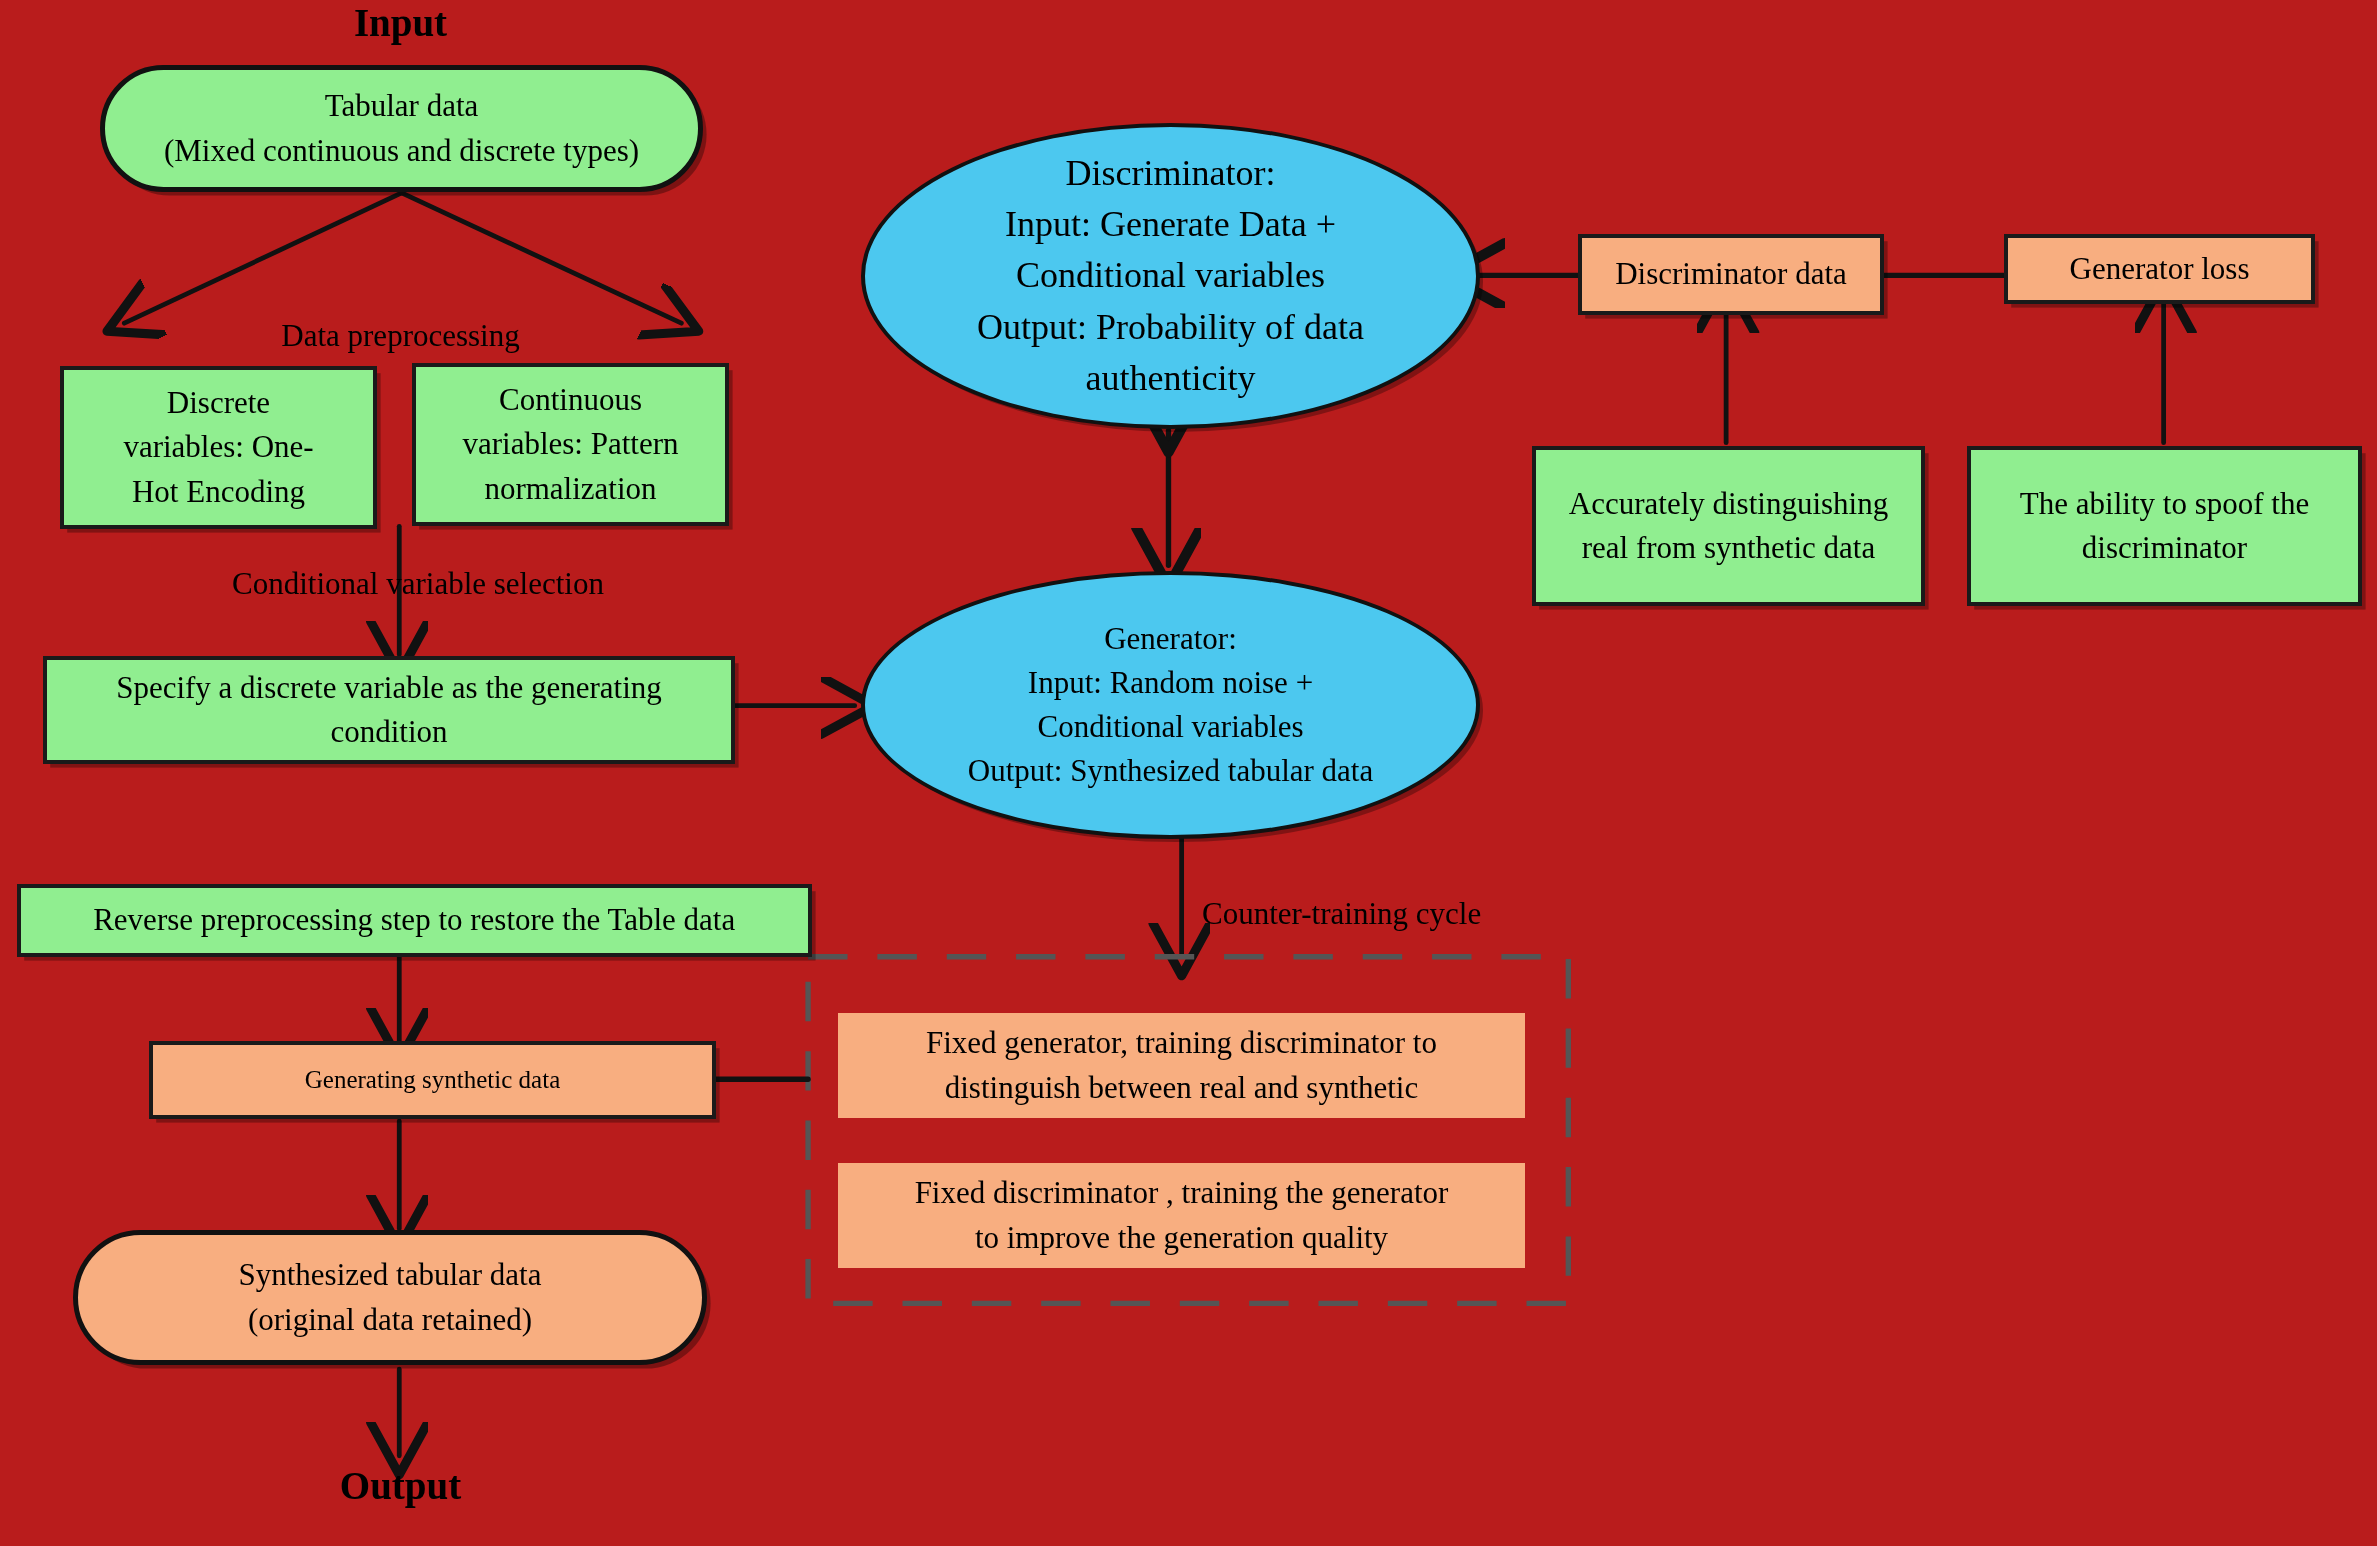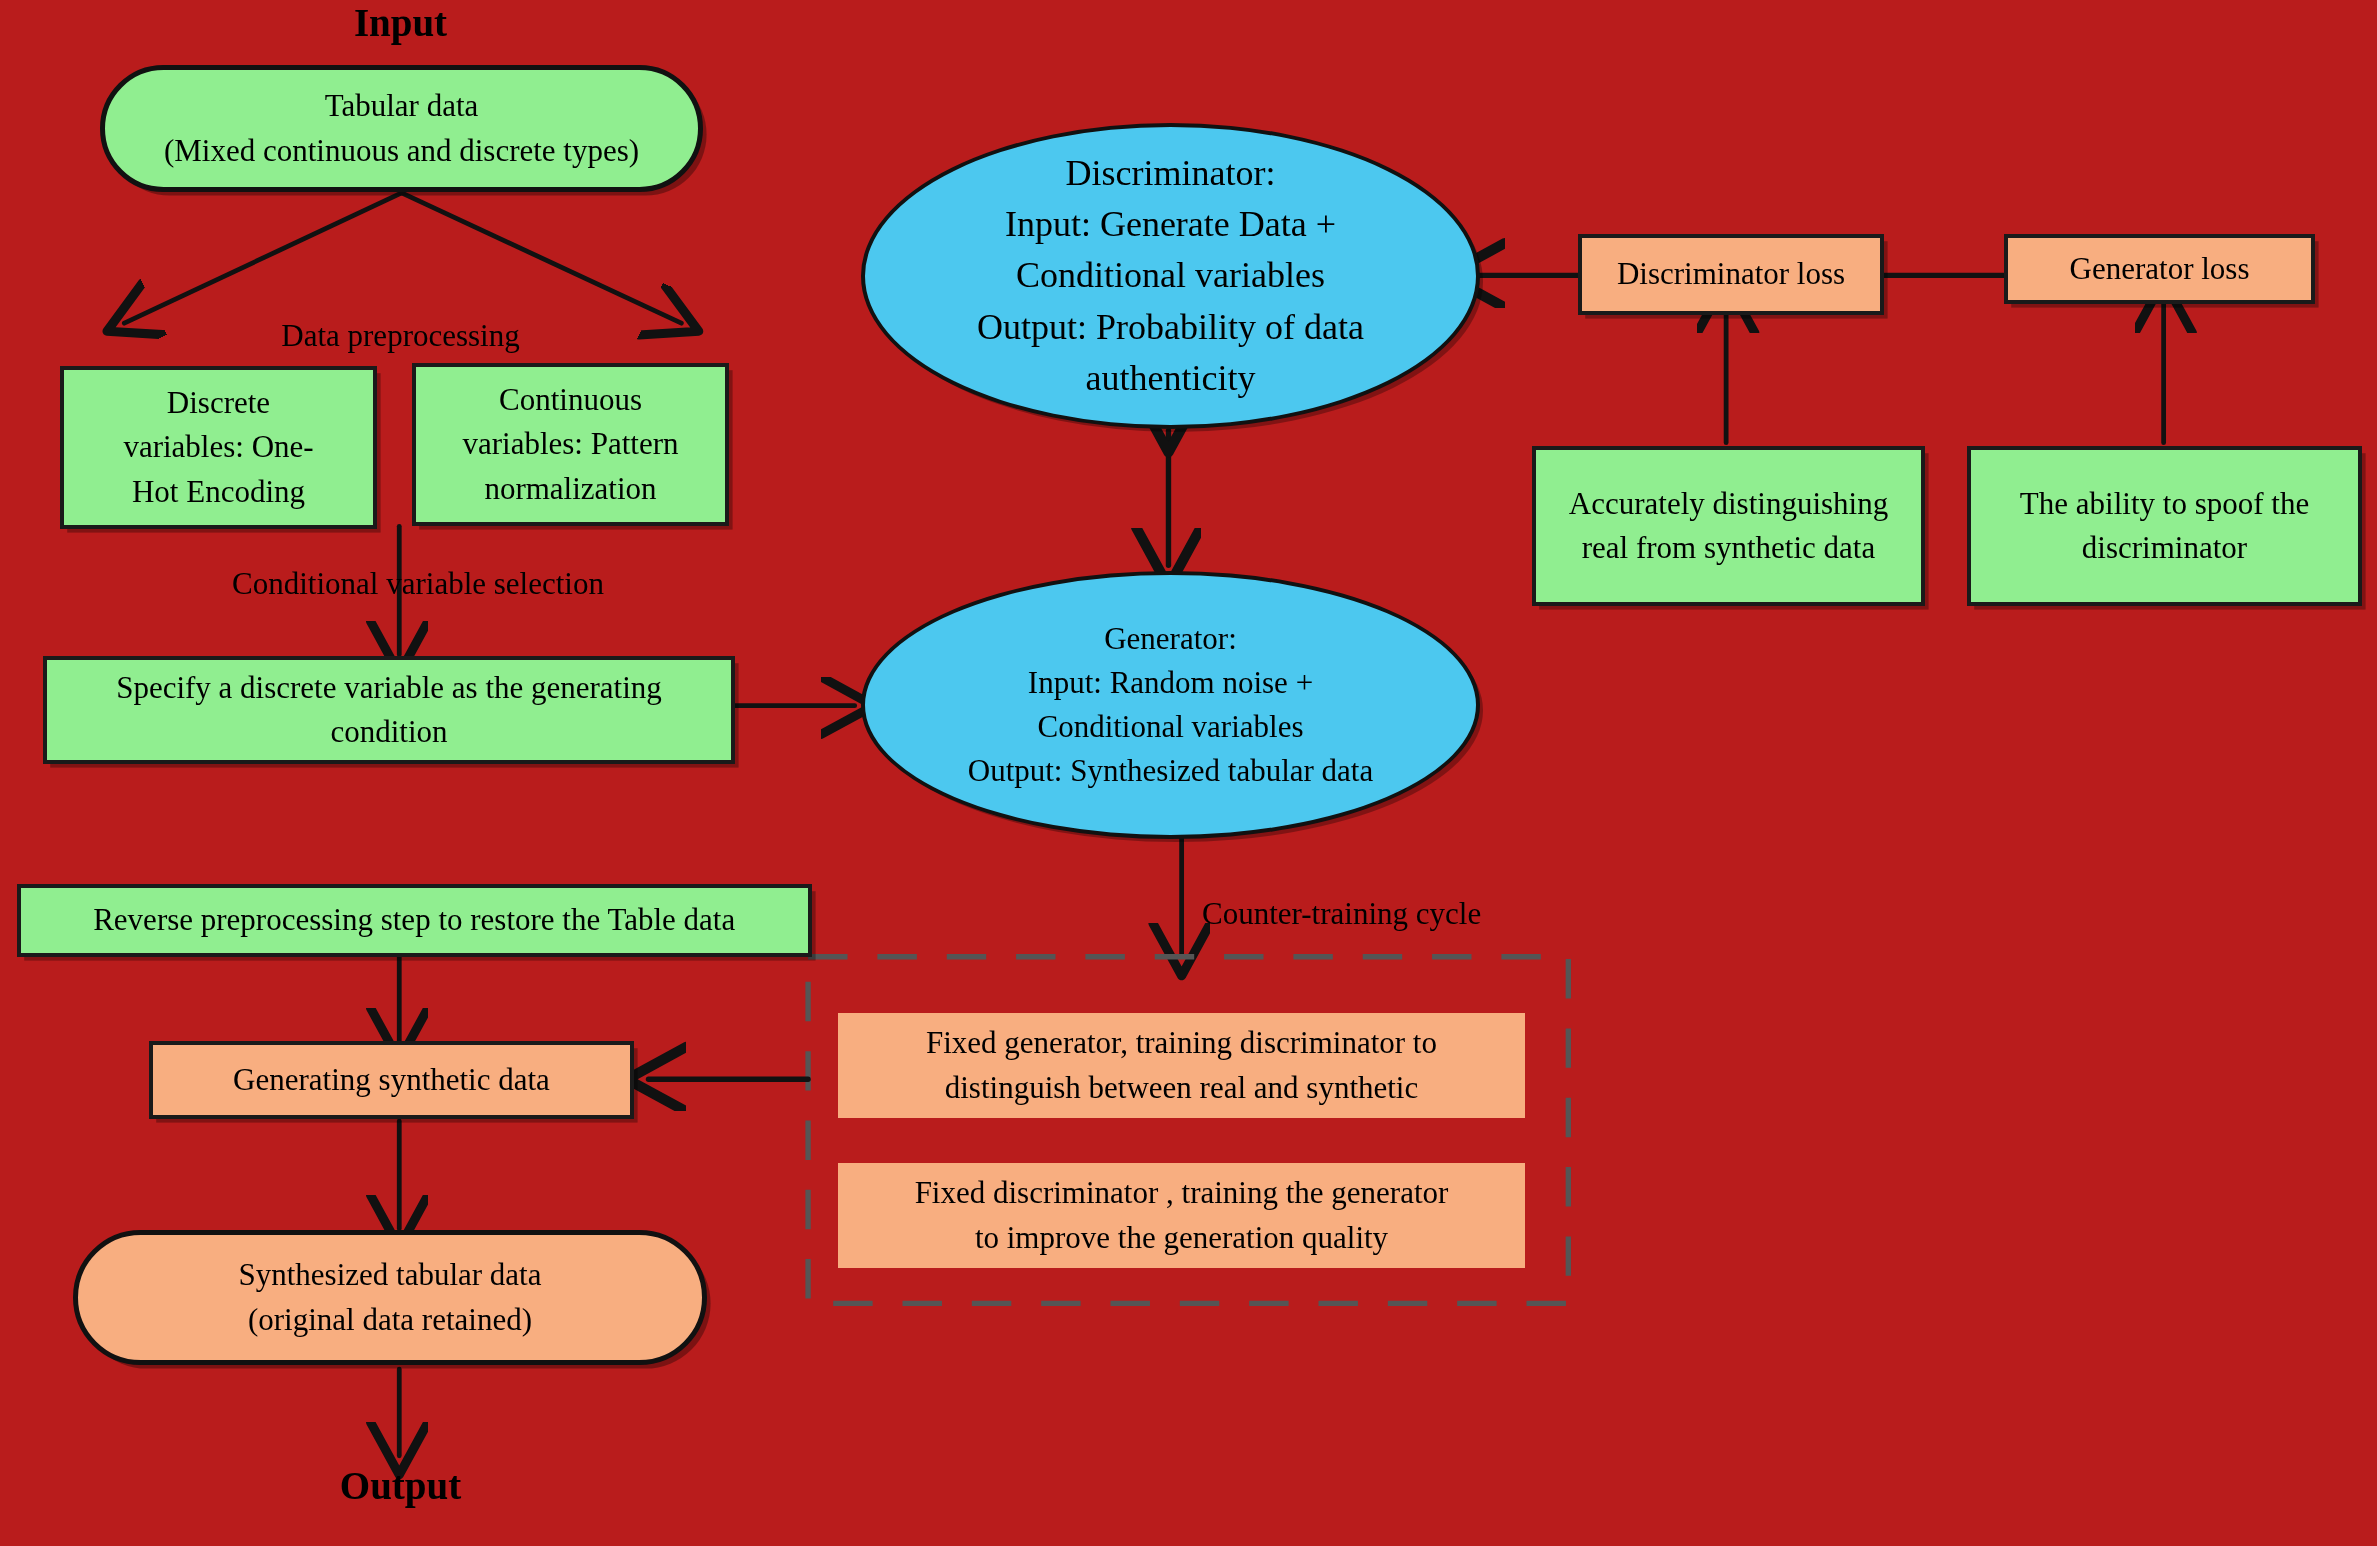--- a/index.html
+++ b/index.html
@@ -158,37 +158,37 @@
 
   <div class="node rect green" style="left:412px; top:363px; width:317px; height:163px; font-size:31px;">Continuous
 variables: Pattern
 normalization</div>
 
   <div class="node rect green" style="left:43px; top:656px; width:692px; height:108px; font-size:31px;">Specify a discrete variable as the generating
 condition</div>
 
   <div class="node rect green" style="left:16.7px; top:884px; width:795px; height:73px; font-size:31px;">Reverse preprocessing step to restore the Table data</div>
 
-  <div class="node rect orange" style="left:149px; top:1041px; width:485px; height:78px; font-size:31px;">Generating synthetic data</div>
+  <div class="node rect orange" style="left:149px; top:1041px; width:567px; height:78px; font-size:25px;">Generating synthetic data</div>
 
   <div class="node stadium orange" style="left:73px; top:1230px; width:634px; height:135px; font-size:31px;">Synthesized tabular data
 (original data retained)</div>
 
   <div class="node ellipse blue" style="left:861px; top:123px; width:619px; height:306px; font-size:36px;">Discriminator:
 Input: Generate Data +
 Conditional variables
 Output: Probability of data
 authenticity</div>
 
   <div class="node ellipse blue" style="left:861px; top:571px; width:619px; height:268px; font-size:31px;">Generator:
 Input: Random noise +
 Conditional variables
 Output: Synthesized tabular data</div>
 
-  <div class="node rect orange" style="left:1578px; top:234px; width:306px; height:81px; font-size:31px;">Discriminator loss</div>
+  <div class="node rect orange" style="left:1578px; top:234px; width:306px; height:81px; font-size:31px;">Discriminator data</div>
 
   <div class="node rect orange" style="left:2004px; top:234px; width:311px; height:70px; font-size:31px;">Generator loss</div>
 
   <div class="node rect green" style="left:1532px; top:446px; width:393px; height:160px; font-size:31px;">Accurately distinguishing
 real from synthetic data</div>
 
   <div class="node rect green" style="left:1967px; top:446px; width:395px; height:160px; font-size:31px;">The ability to spoof the
 discriminator</div>
 
   <div class="node noborder orange" style="left:838px; top:1013px; width:687px; height:105px; font-size:31px;">Fixed generator, training discriminator to

